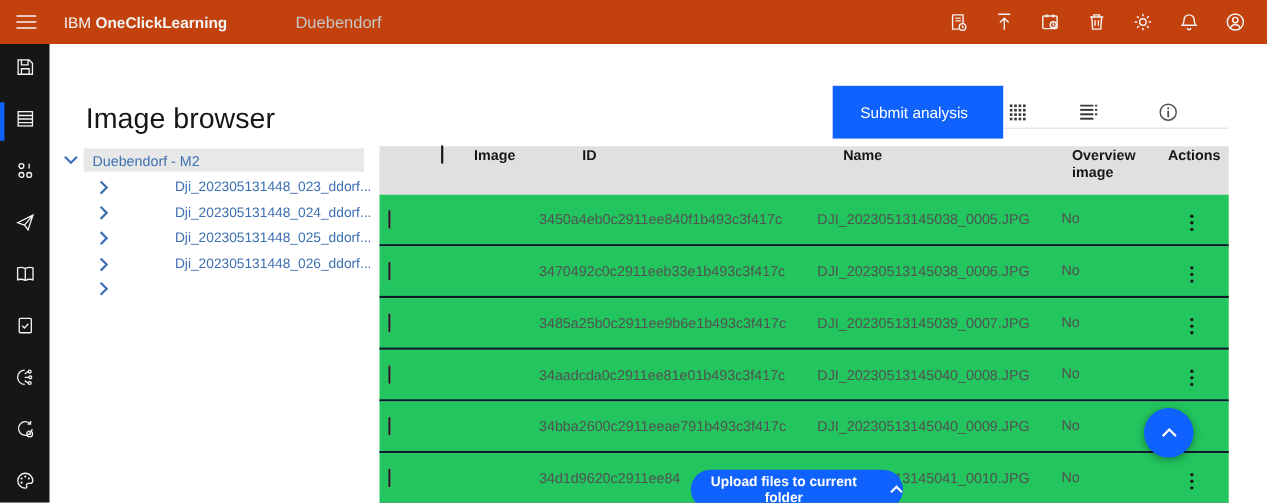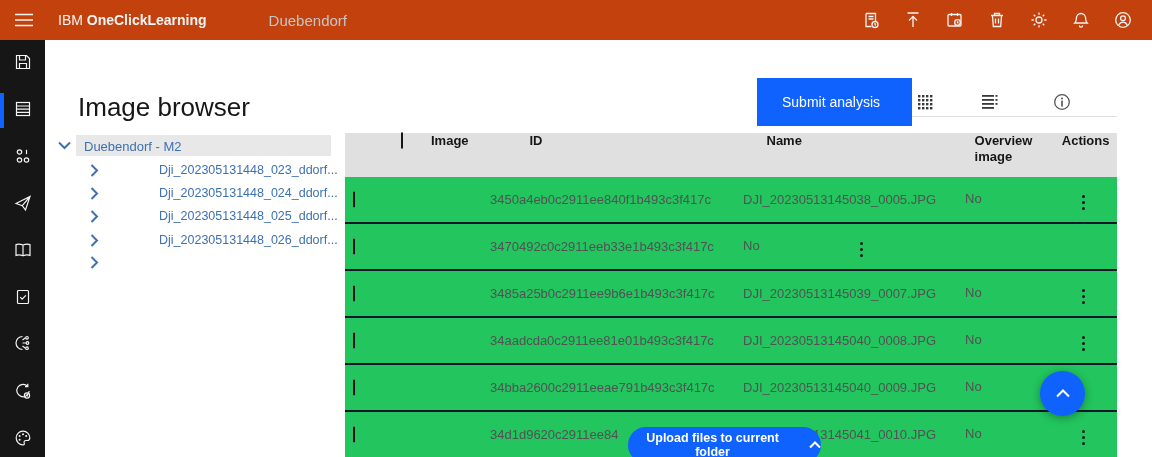--- a/index.html
+++ b/index.html
@@ -327,20 +327,21 @@
             <i></i>
             <i></i>
             <i></i>
           </span></span>
     </div>
 
     <div class="tbl-row">
       <span class="c-check"><span class="chk"></span></span>
       <span class="c-image"><span class="thumb" data-thumb="road-grass-edge"></span></span>
       <span class="c-id">3470492c0c2911eeb33e1b493c3f417c</span>
+      <span class="c-name">DJI_20230513145038_0006.JPG</span>
       <span class="c-ov">No</span>
       <span class="c-act"><span class="kebab">
             <i></i>
             <i></i>
             <i></i>
           </span></span>
     </div>
 
     <div class="tbl-row">
       <span class="c-check"><span class="chk"></span></span>

